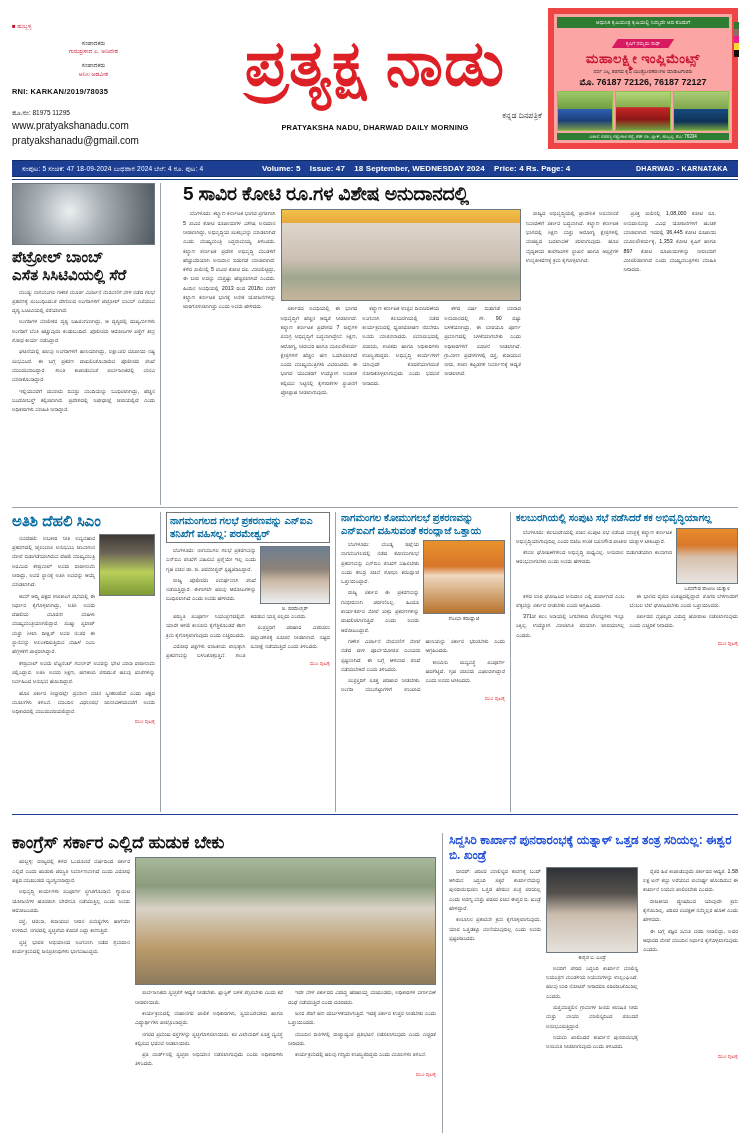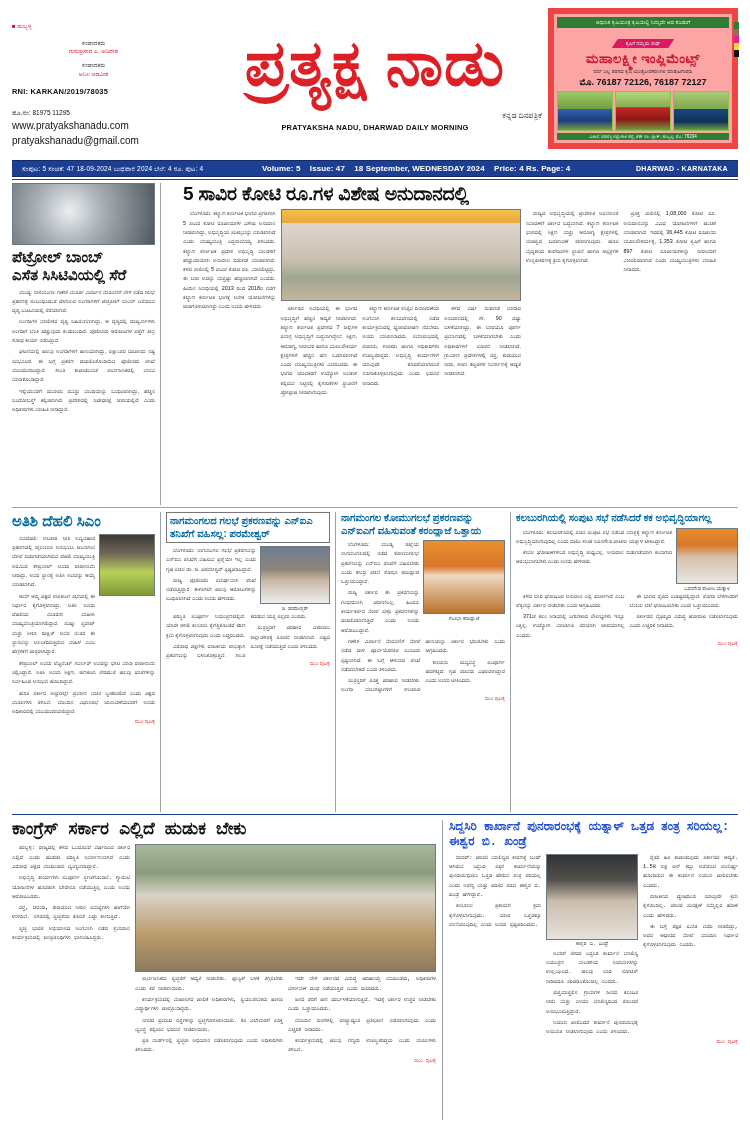--- a/index.html
+++ b/index.html
@@ -90,21 +90,21 @@
   .band .c { padding:0 5px; }
   .c1 { width:148px; padding-left:0 !important;}
   .c2 { width:175px; }
   .c3 { width:175px; }
   .c4 { flex:1; padding-right:0 !important;}
   .band-h { font-size:10px; font-weight:bold; line-height:1.25; color:#0369a1; margin-bottom:3px;}
   .band-h.big { font-size:15px; }
   .twocol { column-count:2; column-gap:5px; }
 
   
-  .bottom { display:flex; margin-top:5px; height:300px;font-family:Liberation Mono, monospace; }
+  .bottom { display:flex; margin-top:18px; height:300px; }
   .b-left { width:430px; padding-right:6px; }
   .b-right { flex:1; padding-left:6px; }
   .bh { font-size:17px; font-weight:bold; line-height:1.2; color:#111; }
   .bh2 { font-size:12px; font-weight:bold; line-height:1.24; color:#1d4ed8; }
   .b-row { display:flex; gap:5px; margin-top:4px; }
 </style>
 </head>
 <body>
 
 <div class="page">

